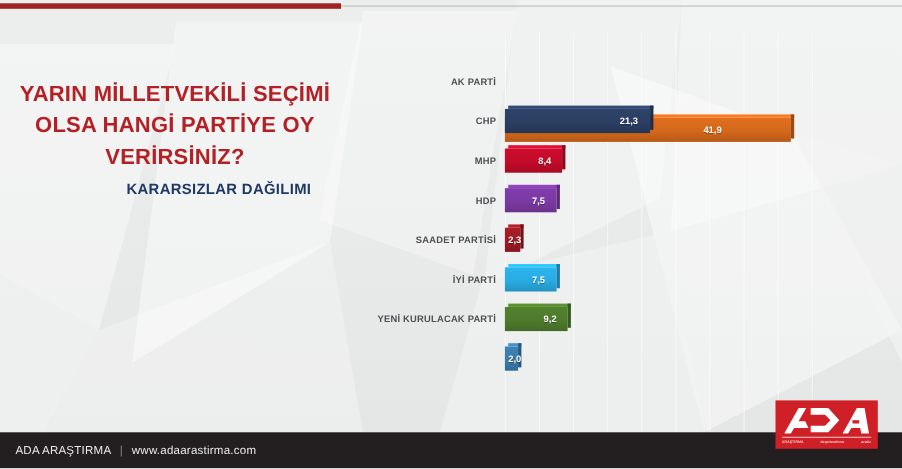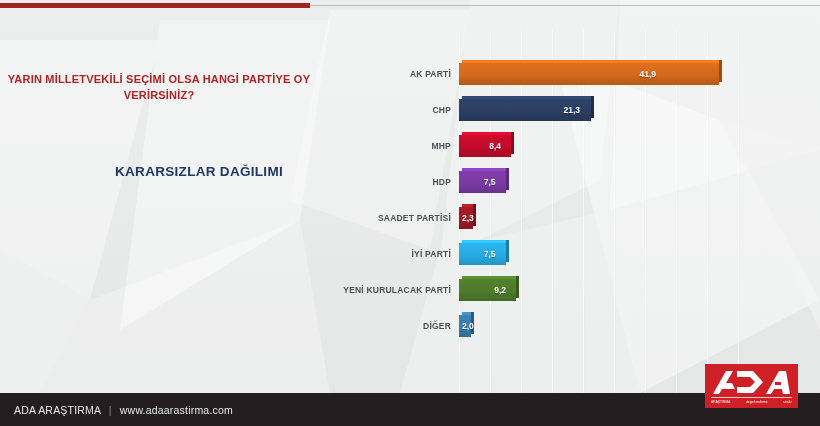--- a/index.html
+++ b/index.html
@@ -59,21 +59,21 @@
   }
 
   
   .headline {
     position: absolute;
     left: 0;
     top: 72px;
     width: 318px;
     text-align: center;
     color: #b32025;
-    font-size: 11px;
+    font-size: 20px;
     font-weight: bold;
     line-height: 1.42;
     letter-spacing: 0.2px;
     z-index: 5;
   }
   .subhead {
     position: absolute;
     left: 0;
     top: 164px;
     width: 318px;
@@ -261,21 +261,21 @@
   <div class="top-accent"></div>
   <div class="top-line"></div>
 
   <div class="headline">YARIN MİLLETVEKİLİ SEÇİMİ OLSA HANGİ PARTİYE OY VERİRSİNİZ?</div>
   <div class="subhead">KARARSIZLAR DAĞILIMI</div>
 
   <div class="chart">
     <div class="rows" id="chart-rows">
         <div class="row">
           <div class="cat-label" style="right: 369px;">AK PARTİ</div>
-          <div class="bar-wrap" style="left: 459px; width: 207px;">
+          <div class="bar-wrap" style="left: 459px; width: 207px; margin-top: 44px;">
             <div class="bar" title="AK PARTİ: 41,9" style="width: 259.78px; background: linear-gradient(rgb(225, 110, 29) 0%, rgb(212, 104, 27) 55%, rgb(182, 89, 23) 100%);">
               <div class="top-face" style="background: rgb(250, 123, 32);"></div>
               <div class="side-face" style="background: rgb(153, 75, 19);"></div>
             </div>
             <div class="bar-value" style="right: 10px;">41,9</div>
           </div>
         </div>
         <div class="row">
           <div class="cat-label" style="right: 369px;">CHP</div>
           <div class="bar-wrap" style="left: 459px; width: 131px;">
@@ -330,21 +330,20 @@
           <div class="cat-label" style="right: 369px;">YENİ KURULACAK PARTİ</div>
           <div class="bar-wrap" style="left: 459px; width: 57.04px;">
             <div class="bar" title="YENİ KURULACAK PARTİ: 9,2" style="width: 57.04px; background: linear-gradient(rgb(83, 130, 47) 0%, rgb(78, 123, 44) 55%, rgb(67, 106, 38) 100%);">
               <div class="top-face" style="background: rgb(92, 145, 52);"></div>
               <div class="side-face" style="background: rgb(56, 89, 32);"></div>
             </div>
             <div class="bar-value" style="right: 10px;">9,2</div>
           </div>
         </div>
         <div class="row">
-          <div class="cat-label" style="right: 369px;">DİĞER</div>
           <div class="bar-wrap" style="left: 459px; width: 12.4px;">
             <div class="bar" title="DİĞER: 2,0" style="width: 12.4px; background: linear-gradient(rgb(61, 131, 181) 0%, rgb(58, 124, 171) 55%, rgb(50, 107, 147) 100%);">
               <div class="top-face" style="background: rgb(68, 146, 202);"></div>
               <div class="side-face" style="background: rgb(42, 89, 123);"></div>
             </div>
             <div class="bar-value" style="left: 3px;">2,0</div>
           </div>
         </div>
       </div>
   </div>

